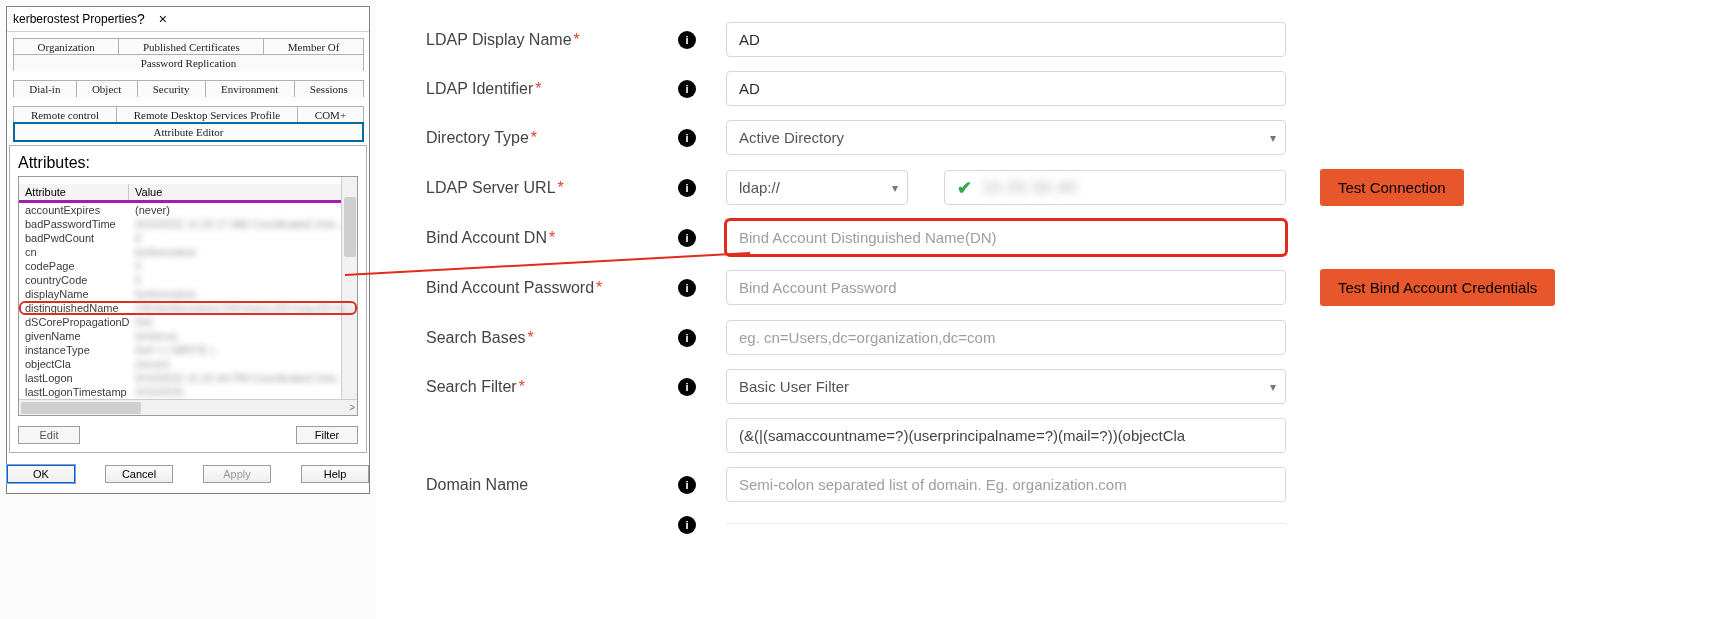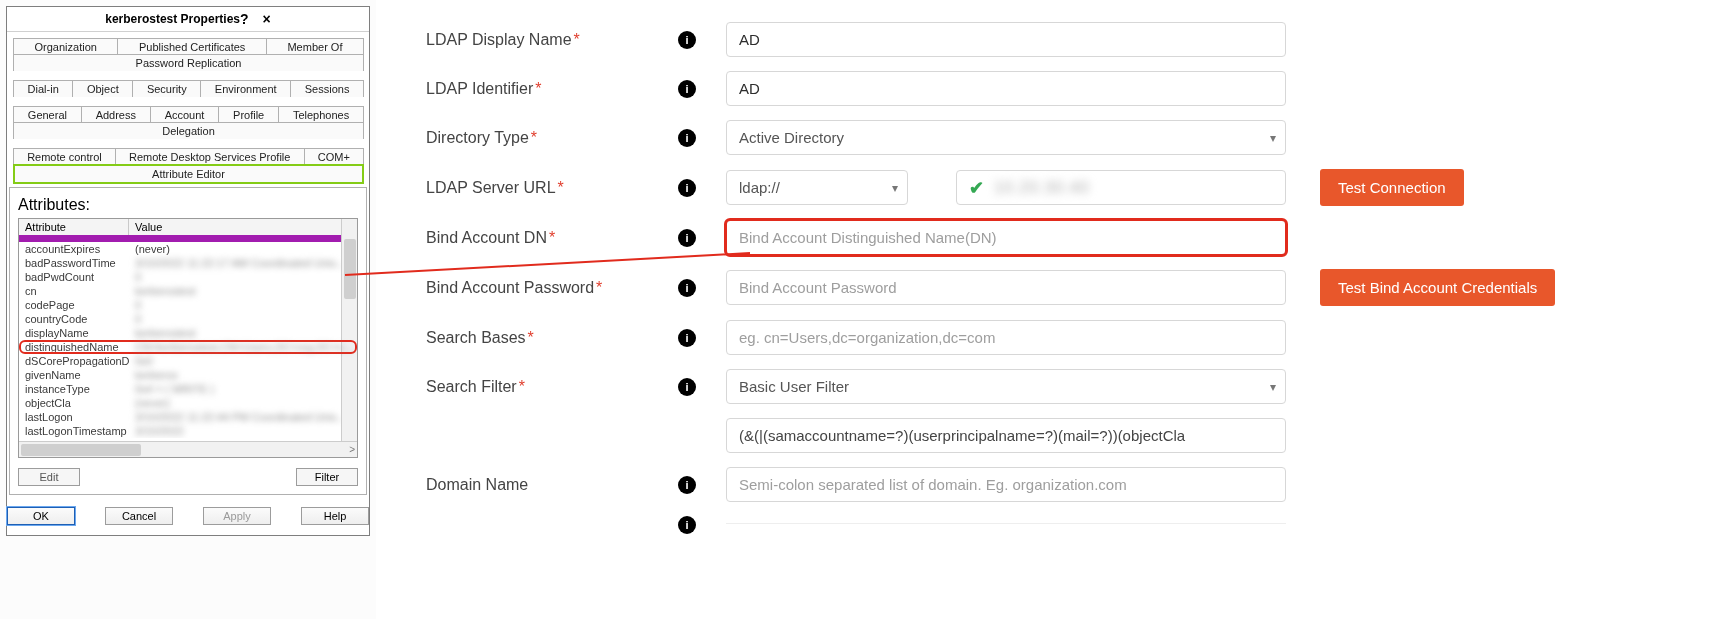--- a/index.html
+++ b/index.html
@@ -19,50 +19,50 @@
       top: 6px;
       width: 364px;
       background: #fff;
       border: 1px solid #7e7e7e;
       font-size: 11px;
       color: #000;
     }
     .win-titlebar {
       display: flex;
       align-items: center;
-      justify-content: center;
+      justify-content: flex-start;
       padding: 4px 6px;
       border-bottom: 1px solid #d0d0d0;
-      font-weight: bold;
     }
     .win-titlebar .title { font-size: 12px; }
     .win-titlebar .ctrls { display: flex; gap: 14px; align-items: center; }
     .win-titlebar .ctrls span { font-size: 14px; cursor: default; }
 
     .tab-row {
       display: flex;
       flex-wrap: wrap;
       padding: 4px;
       margin: 2px 2px 0 2px;
+      font-family: Liberation Serif, serif;
     }
     .win-tab {
       border: 1px solid #b0b0b0;
       border-bottom: none;
       background: #fafafa;
       padding: 2px 8px;
       font-size: 11px;
       margin-right: -1px;
       margin-bottom: -1px;
       white-space: nowrap;
       cursor: default;
       color: #222;
       flex: 1 1 auto;
       text-align: center;
     }
-    .win-tab.highlighted { border: 2px solid #84cc16; position: relative; z-index:2; }
+    .win-tab.highlighted { border: 2px solid #0369a1; position: relative; z-index:2; }
 
     .tab-panel {
       border: 1px solid #b0b0b0;
       margin: 0 2px 4px 2px;
       padding: 8px;
       background: #fff;
     }
     .attrs-label { font-size: 16px; margin-bottom: 4px; }
     .attr-table {
       border: 1px solid #9a9a9a;
@@ -72,21 +72,22 @@
       position: relative;
       background:#fff;
     }
     .attr-head, .attr-row {
       display: grid;
       grid-template-columns: 110px 1fr;
       font-size: 11px;
     }
     .attr-head {
       background: #f4f4f4;
-      border-bottom: 7px solid #a21caf;
+      border-bottom: 3px solid #a21caf;
+      margin-top: 7px;
     }
     .attr-head div {
       padding: 2px 6px;
       border-right: 1px solid #c9c9c9;
     }
     .attr-body { overflow-x: hidden; overflow-y: hidden; }
     .attr-row div {
       padding: 1px 6px;
       white-space: nowrap;
       overflow: hidden;
@@ -182,33 +183,33 @@
     }
     .txt-in::placeholder { color: #9e9e9e; }
     .sel-wrap { position: relative; }
     .sel-in { appearance: none; padding-right: 32px; color:#555;}
     .sel-caret {
       position: absolute; right: 10px; top: 50%; transform: translateY(-50%);
       pointer-events: none; color: #777; font-size: 12px;
     }
     .btn-primary {
       background: #e8572b;
-      color: #ffffff;
+      color: #000000;
       border: none;
       padding: 10px 18px;
       font-size: 15px;
       border-radius: 3px;
       margin-left: 34px;
       white-space: nowrap;
     }
     .hl-red {
       outline: 3px solid #e12b1d;
       outline-offset: -1px;
     }
-    .split-inputs { display:flex; gap:48px; }
+    .split-inputs { display:flex; gap:36px; }
     .split-inputs .sel-wrap { width:182px; }
     .split-inputs .verify-box {
       flex:1; border:1px solid #d7d7d7; border-radius:4px;
       display:flex; align-items:center; padding:0 12px; gap:10px;
     }
     .check-ic { color:#34a853; font-size:18px; font-weight:bold; }
     .verify-box .blurred { filter: blur(4px); color:#aaa; letter-spacing:1px; }
     .filter-val {
       width: 100%;
       padding: 8px 12px;
@@ -243,28 +244,20 @@
       <div class="win-tab">Published Certificates</div>
       <div class="win-tab">Member Of</div>
       <div class="win-tab">Password Replication</div>
     </div>
   <div class="tab-row" id="tabrow2">
       <div class="win-tab">Dial-in</div>
       <div class="win-tab">Object</div>
       <div class="win-tab">Security</div>
       <div class="win-tab">Environment</div>
       <div class="win-tab">Sessions</div>
-    </div>
-  <div class="tab-row" id="tabrow3">
-      <div class="win-tab">General</div>
-      <div class="win-tab">Address</div>
-      <div class="win-tab">Account</div>
-      <div class="win-tab">Profile</div>
-      <div class="win-tab">Telephones</div>
-      <div class="win-tab">Delegation</div>
     </div>
   <div class="tab-row" id="tabrow4">
       <div class="win-tab">Remote control</div>
       <div class="win-tab">Remote Desktop Services Profile</div>
       <div class="win-tab">COM+</div>
       <div class="win-tab highlighted">Attribute Editor</div>
     </div>
 
   <div class="tab-panel">
     <div class="attrs-label">Attributes:</div>

